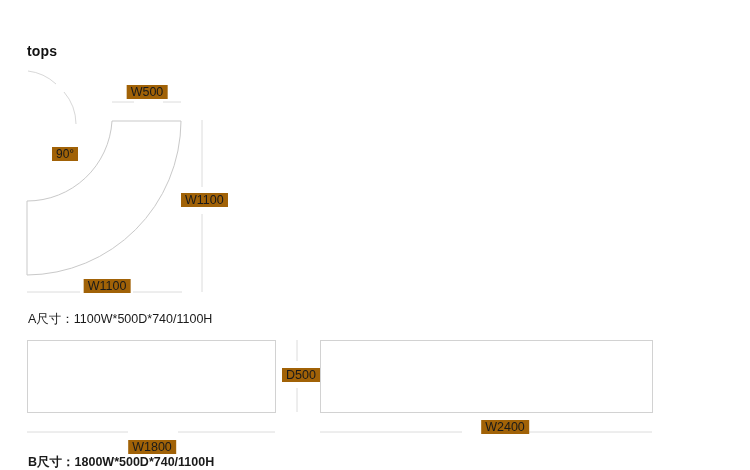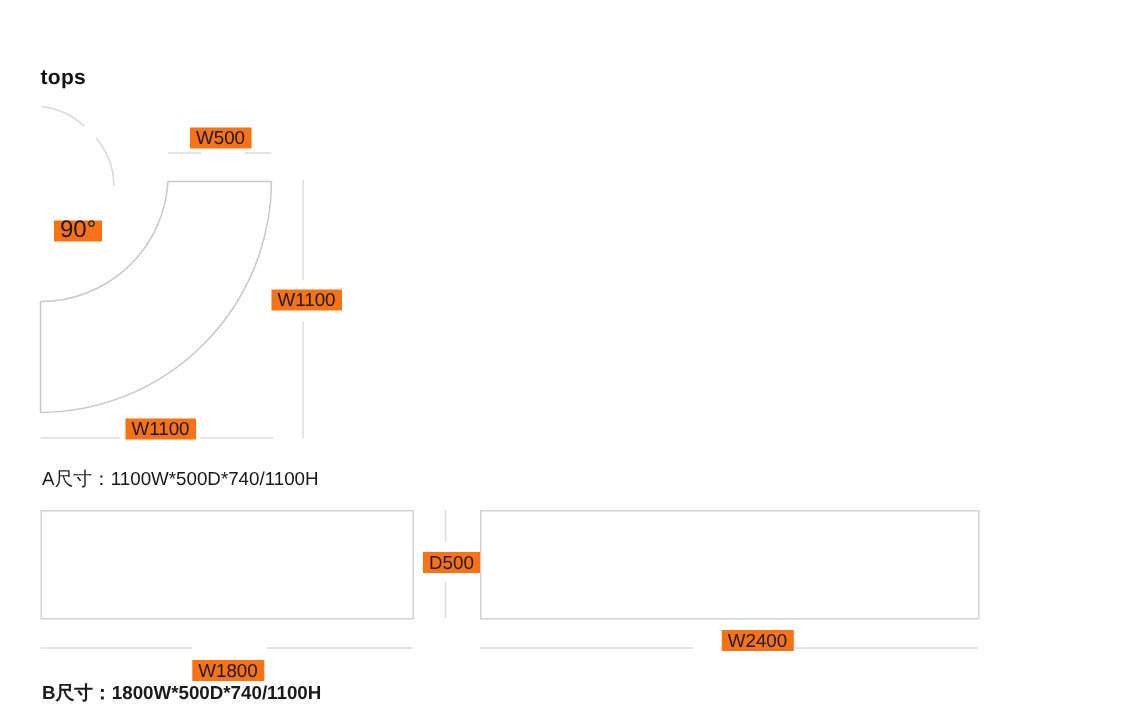--- a/index.html
+++ b/index.html
@@ -48,21 +48,21 @@
     pointer-events: none;
   }
 
   
   .dim-label {
     position: absolute;
     font-size: 12.5px;
     line-height: 14px;
     color: #1a1a1a;
     white-space: nowrap;
-    background: #f97316;
+    background: #a16207;
     padding: 0 4px;
   }
   .dim-label.center {
     transform: translateX(-50%);
   }
   .dim-label.vcenter {
     transform: translateY(-50%);
   }
 
   
@@ -146,20 +146,20 @@
   <div class="dim-label vcenter" style="left:181px; top:176px;">W1100</div>
 
   <div class="dim-label center" style="left:107px; top:255px;">W1100</div>
 
   <div class="dim-label center" style="left:152px; top:416px;">W1800</div>
 
   <div class="dim-label vcenter" style="left:282px; top:351px;">D500</div>
 
   <div class="dim-label center" style="left:505px; top:396px;">W2400</div>
 
-  <div class="dim-label" style="left:36px; top:123px; font-size:16px;">90°</div>
+  <div class="dim-label" style="left:52px; top:123px; font-size:12px;">90°</div>
 
   <div class="spec-caption" style="left:28px; top:288px;">A尺寸：1100W*500D*740/1100H</div>
 
   <div class="spec-caption" style="left:28px; top:431px;font-weight:bold;">B尺寸：1800W*500D*740/1100H</div>
 
 
 </div>
 
 </body></html>

